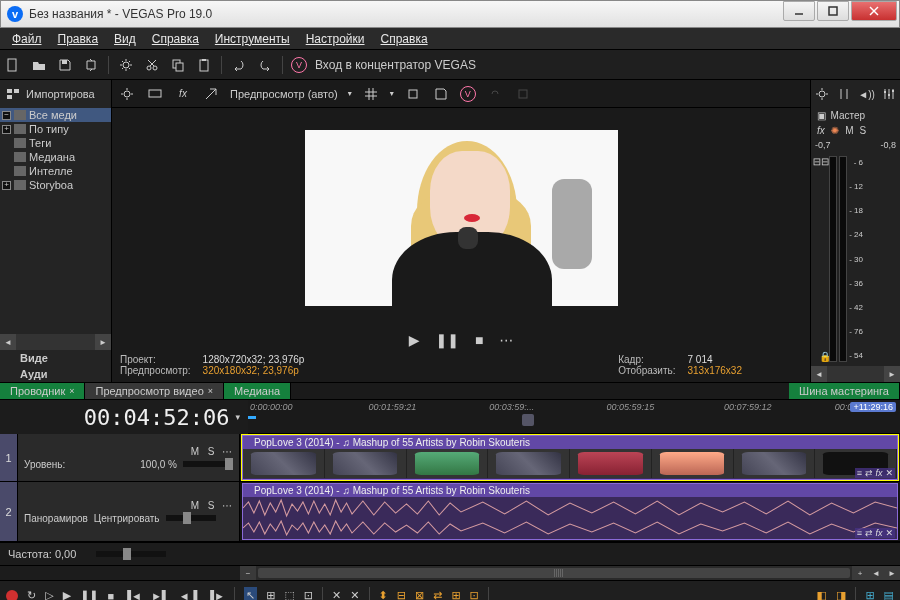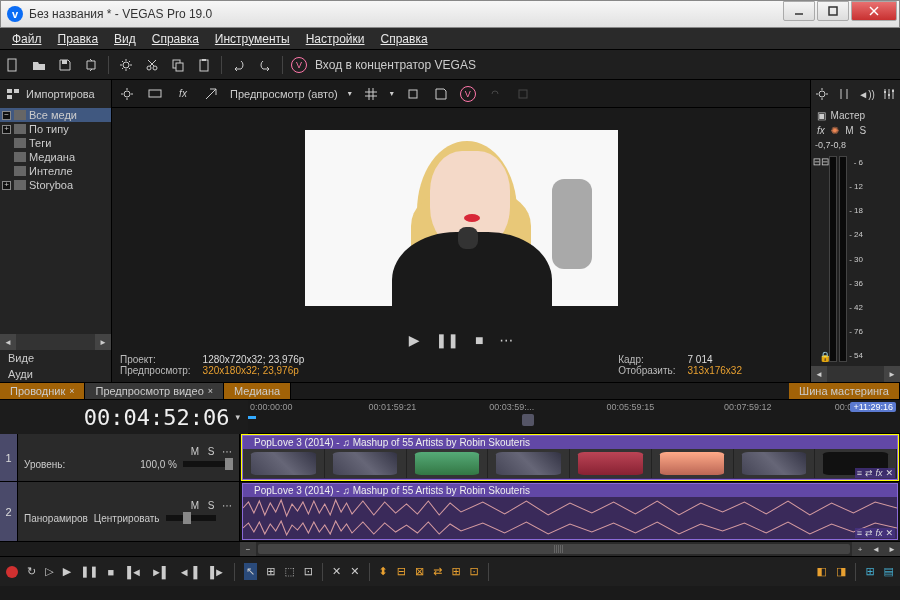--- a/index.html
+++ b/index.html
@@ -24,21 +24,21 @@
 .left-panel { width:112px; background:#242424; border-right:1px solid #000; display:flex; flex-direction:column; }
 .lp-head { height:28px; display:flex; align-items:center; padding:0 4px; gap:4px; font-size:11px; }
 .tree { flex:1; font-size:11px; }
 .tree-item { display:flex; align-items:center; padding:1px 2px; gap:3px; }
 .tree-item.sel { background:#405880; }
 .tree-item .exp { width:9px; height:9px; border:1px solid #888; background:#111; display:flex; align-items:center; justify-content:center; font-size:8px; line-height:1; }
 .tree-item .ticon { width:12px; height:10px; background:#666; }
 .lp-scroll { height:16px; background:#333; display:flex; }
 .lp-scroll .ar { width:16px; background:#444; display:flex; align-items:center; justify-content:center; font-size:8px; }
 .lp-scroll .tr { flex:1; }
-.lp-foot { padding:2px 8px; display:flex; gap:6px; font-size:11px; }
+.lp-foot { padding:2px 20px; display:flex; gap:6px; font-size:11px;font-weight:bold; }
 .preview-area { flex:1; background:#1a1a1a; display:flex; flex-direction:column; }
 .pv-tools { height:28px; display:flex; align-items:center; padding:0 6px; gap:10px; border-bottom:1px solid #000; }
 .pv-canvas { flex:1; display:flex; align-items:center; justify-content:center; background:#1a1a1a; position:relative; }
 .pv-frame { width:313px; height:176px; background:#f8f8f8; position:relative; overflow:hidden; }
 .pv-frame .face { position:absolute; left:40%; top:12%; width:80px; height:100px; background:#f4d9c8; border-radius:40% 40% 44% 44%; }
 .pv-frame .hair { position:absolute; left:36%; top:6%; width:100px; height:140px; background:#e8c878; border-radius:50% 50% 20% 20%; z-index:-0; }
 .pv-frame .hair2 { position:absolute; left:34%; top:36%; width:120px; height:110px; background:#e8c878; border-radius:30%; }
 .pv-frame .body { position:absolute; left:28%; top:58%; width:160px; height:120px; background:#1a1a1a; border-radius:40% 40% 0 0; }
 .pv-frame .lips { position:absolute; left:51%; top:48%; width:16px; height:8px; background:#d82838; border-radius:50%; }
 .pv-frame .mic { position:absolute; left:49%; top:55%; width:20px; height:22px; background:#333; border-radius:8px; }
@@ -50,34 +50,34 @@
 .pv-info .lab { color:#bbb; }
 .pv-info .val { color:#ddd; }
 .pv-info .orange { color:#e8a030; }
 .master-panel { width:90px; background:#222; border-left:1px solid #000; display:flex; flex-direction:column; font-size:10px; }
 .mp-tools { height:28px; display:flex; align-items:center; justify-content:space-around; }
 .mp-title { padding:2px 6px; display:flex; align-items:center; gap:4px; }
 .mp-controls { padding:2px 6px; display:flex; align-items:center; gap:6px; }
 .mp-meters { flex:1; display:flex; padding:4px; gap:2px; position:relative; }
 .meter-nums { display:flex; flex-direction:column; justify-content:space-between; font-size:8px; text-align:right; width:14px; padding:2px 0; }
 .meter-bar { width:8px; background:#0a0a0a; border:1px solid #444; }
-.mp-readout { font-size:9px; padding:2px 4px; display:flex; justify-content:flex-start; }
+.mp-readout { font-size:9px; padding:2px 4px; display:flex; justify-content:space-between; }
 .mp-lock { padding:2px 4px; position:absolute; bottom:2px; left:4px; }
 .tabs-row { height:18px; background:#1a1a1a; display:flex; border-top:1px solid #000; border-bottom:1px solid #000; }
-.tab { padding:1px 10px; background:#a16207; border-right:1px solid #000; font-size:11px; display:flex; align-items:center; gap:4px; }
+.tab { padding:1px 10px; background:#15803d; border-right:1px solid #000; font-size:11px; display:flex; align-items:center; gap:4px; }
 .tab.act { background:#383838; }
 .tab .x { font-size:9px; }
 .tab-right { margin-left:auto; }
 .timeline { background:#1c1c1c; display:flex; flex-direction:column; }
 .tl-top { height:34px; display:flex;padding-left:8px; }
 .tl-tc-box { width:240px; display:flex; align-items:center; justify-content:flex-end; padding-right:8px; gap:6px; }
 .tl-tc { font-size:22px; color:#f0f0f0; font-family:monospace; }
 .tl-ruler { flex:1; position:relative; background:#1a1a1a; border-bottom:1px solid #000; }
 .tl-ruler .play-line { position:absolute; left:0; top:16px; height:3px; width:8px; background:#3af; }
-.tl-ruler .tick { position:absolute; top:2px; font-size:9px; color:#999; }
+.tl-ruler .tick { position:absolute; top:2px; font-size:9px; color:#999;font-style:italic; }
 .tl-ruler .badge { position:absolute; right:4px; top:2px; background:#5b7ad0; color:#fff; font-size:9px; padding:0 3px; border-radius:2px; }
 .tl-ruler .marker { position:absolute; top:14px; width:12px; height:12px; background:#556; border-radius:2px; }
 .tracks { display:flex; flex-direction:column; }
 .track { display:flex; height:48px; border-bottom:1px solid #000; }
 .track.audio { height:60px; }
 .track-head { width:240px; background:#2a2a2a; display:flex; border-right:1px solid #000; }
 .track-num { width:18px; background:#4a4a6a; color:#ddd; display:flex; align-items:center; justify-content:center; border-right:1px solid #000; font-size:11px; }
 .track-ctrl { flex:1; padding:2px 6px; display:flex; flex-direction:column; justify-content:center; gap:2px; font-size:10px; }
 .track-ctrl .row { display:flex; align-items:center; gap:6px; }
 .track-ctrl .ms { margin-left:auto; display:flex; gap:4px; }
@@ -534,20 +534,26 @@
           <div class="clip-icons">
             <span>≡</span>
             <span>⇄</span>
             <span style="font-style:italic">fx</span>
             <span>✕</span>
           </div>
         </div>
       </div>
     </div>
   </div>
+  <div class="freq-row">
+    <span><span>Частота:</span> <span>0,00</span></span>
+    <div class="slider">
+        <div class="thumb" style="right:50%"></div>
+      </div>
+  </div>
   <div class="hscroll">
     <div class="ar">−</div>
       <div class="thumb">
         <div class="grip"></div>
       </div>
       <div class="ar">+</div>
       <div class="ar">◄</div>
       <div class="ar">►</div>
   </div>
   <div class="tl-tools">

